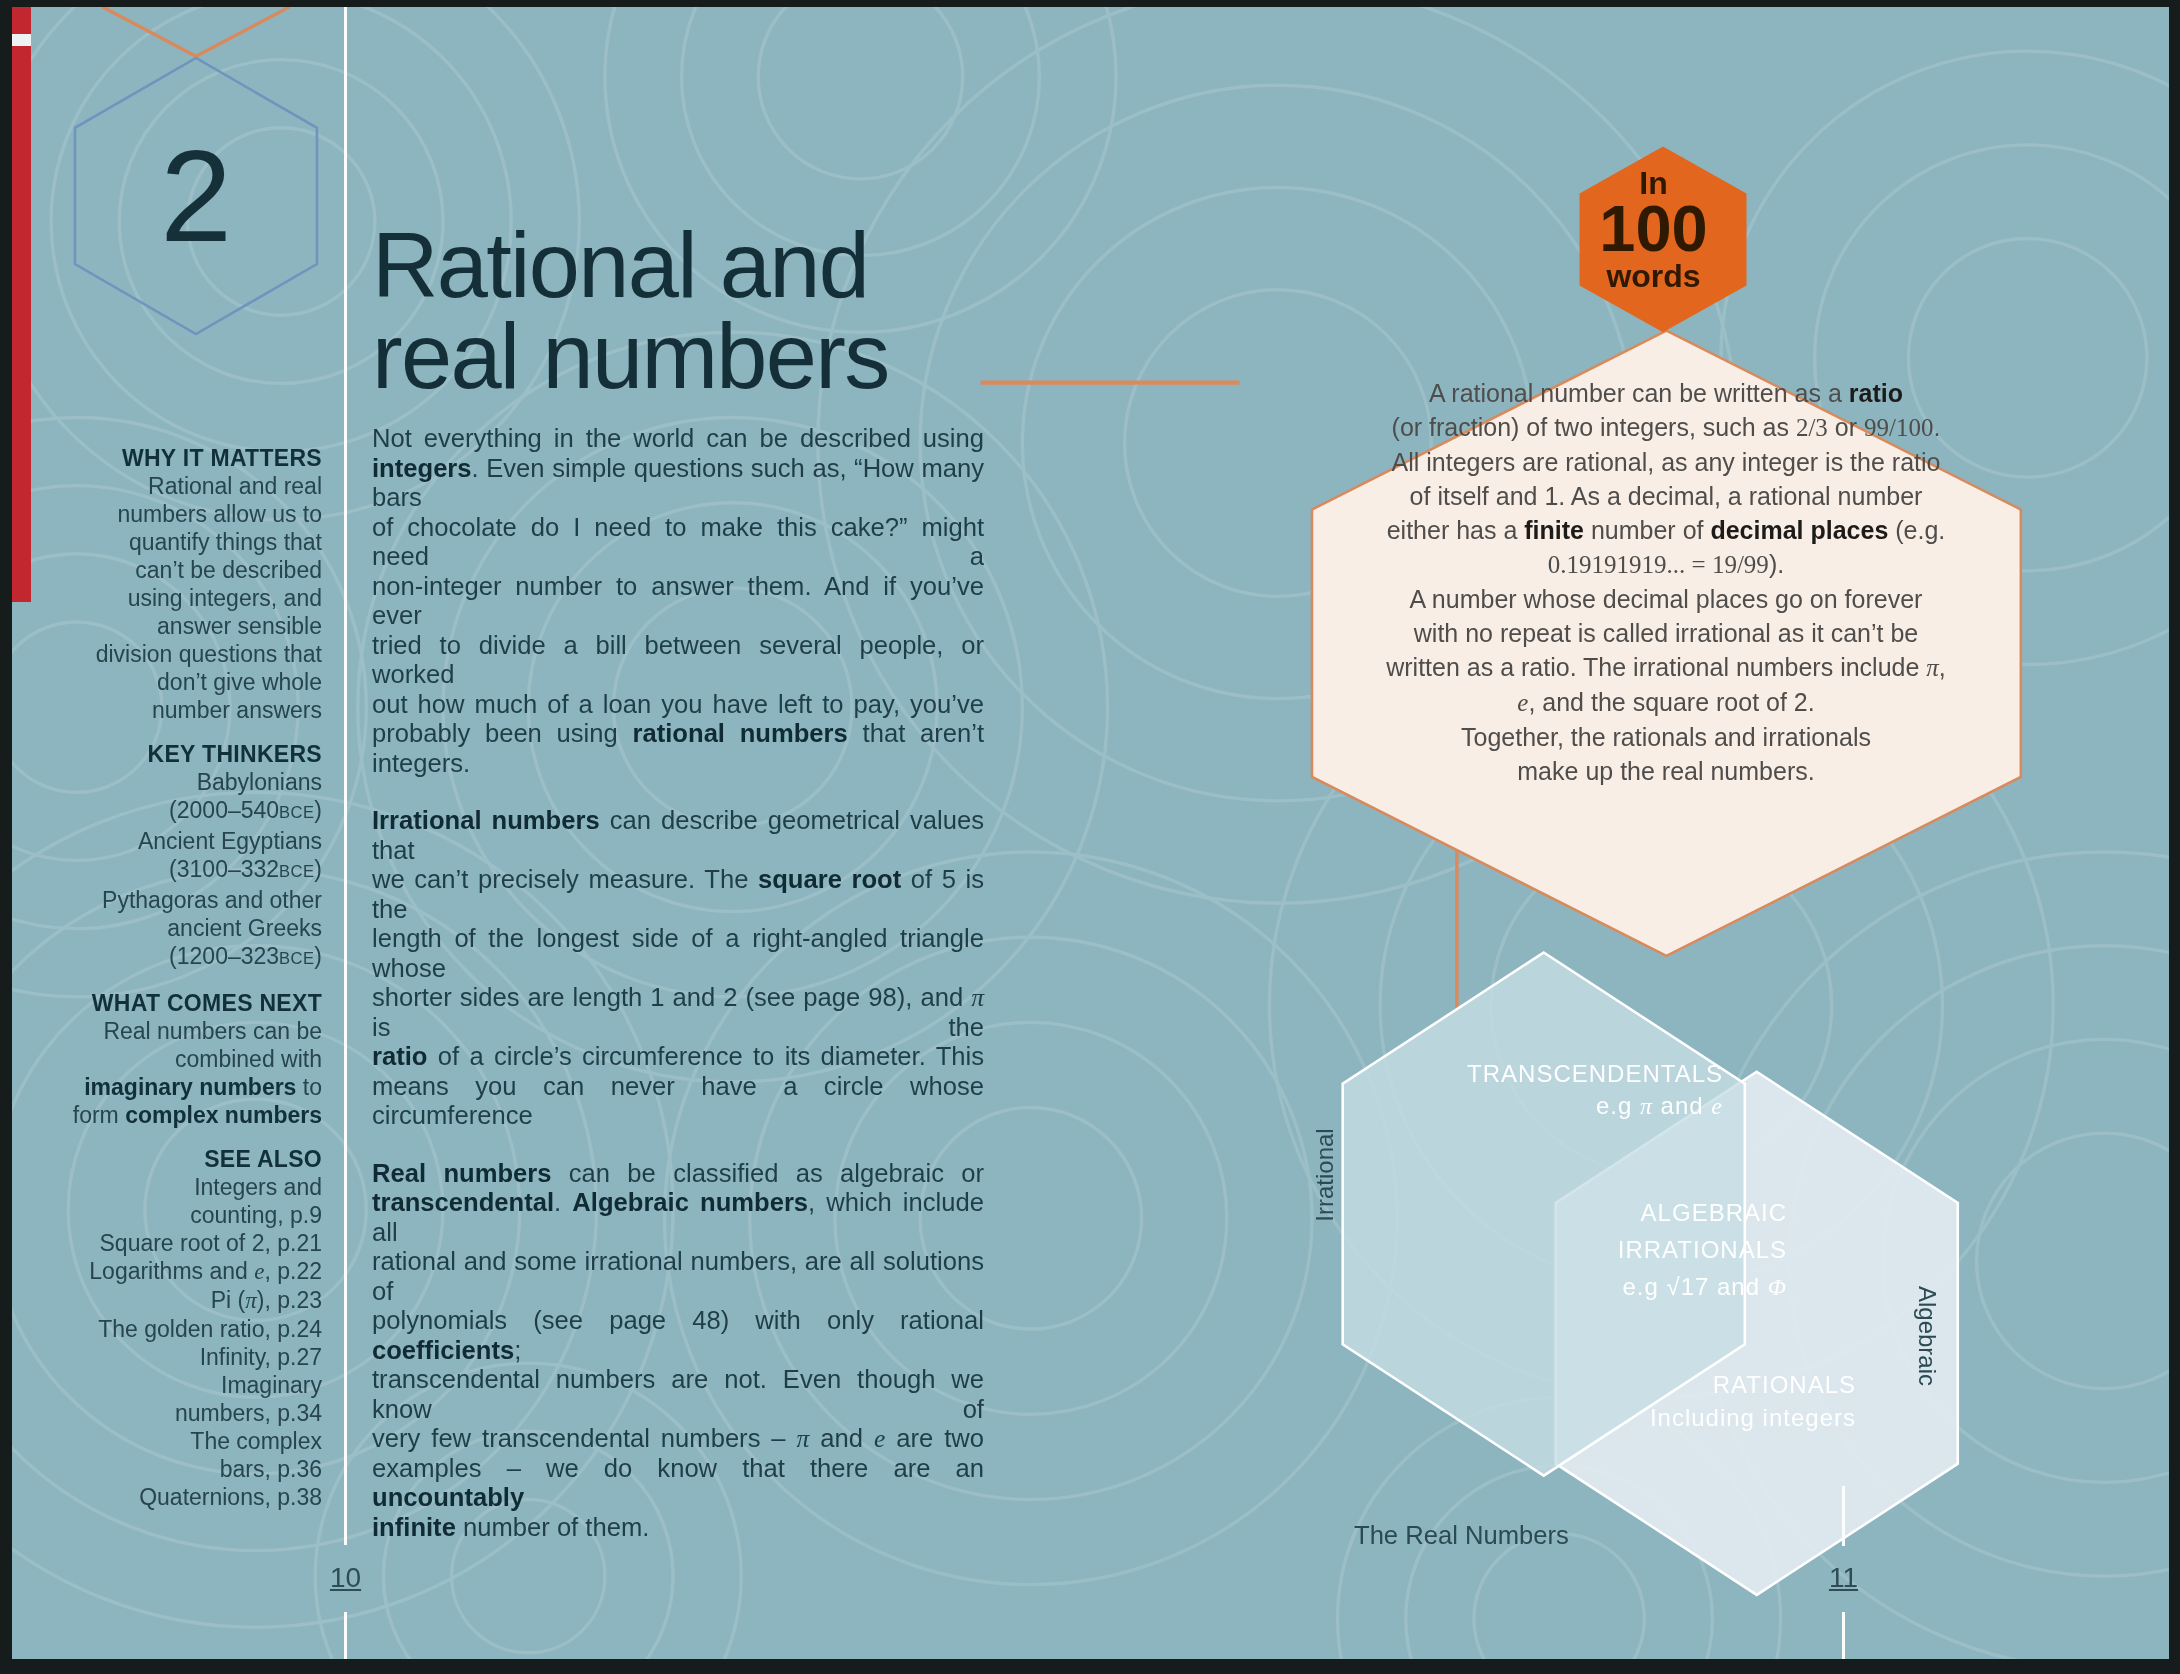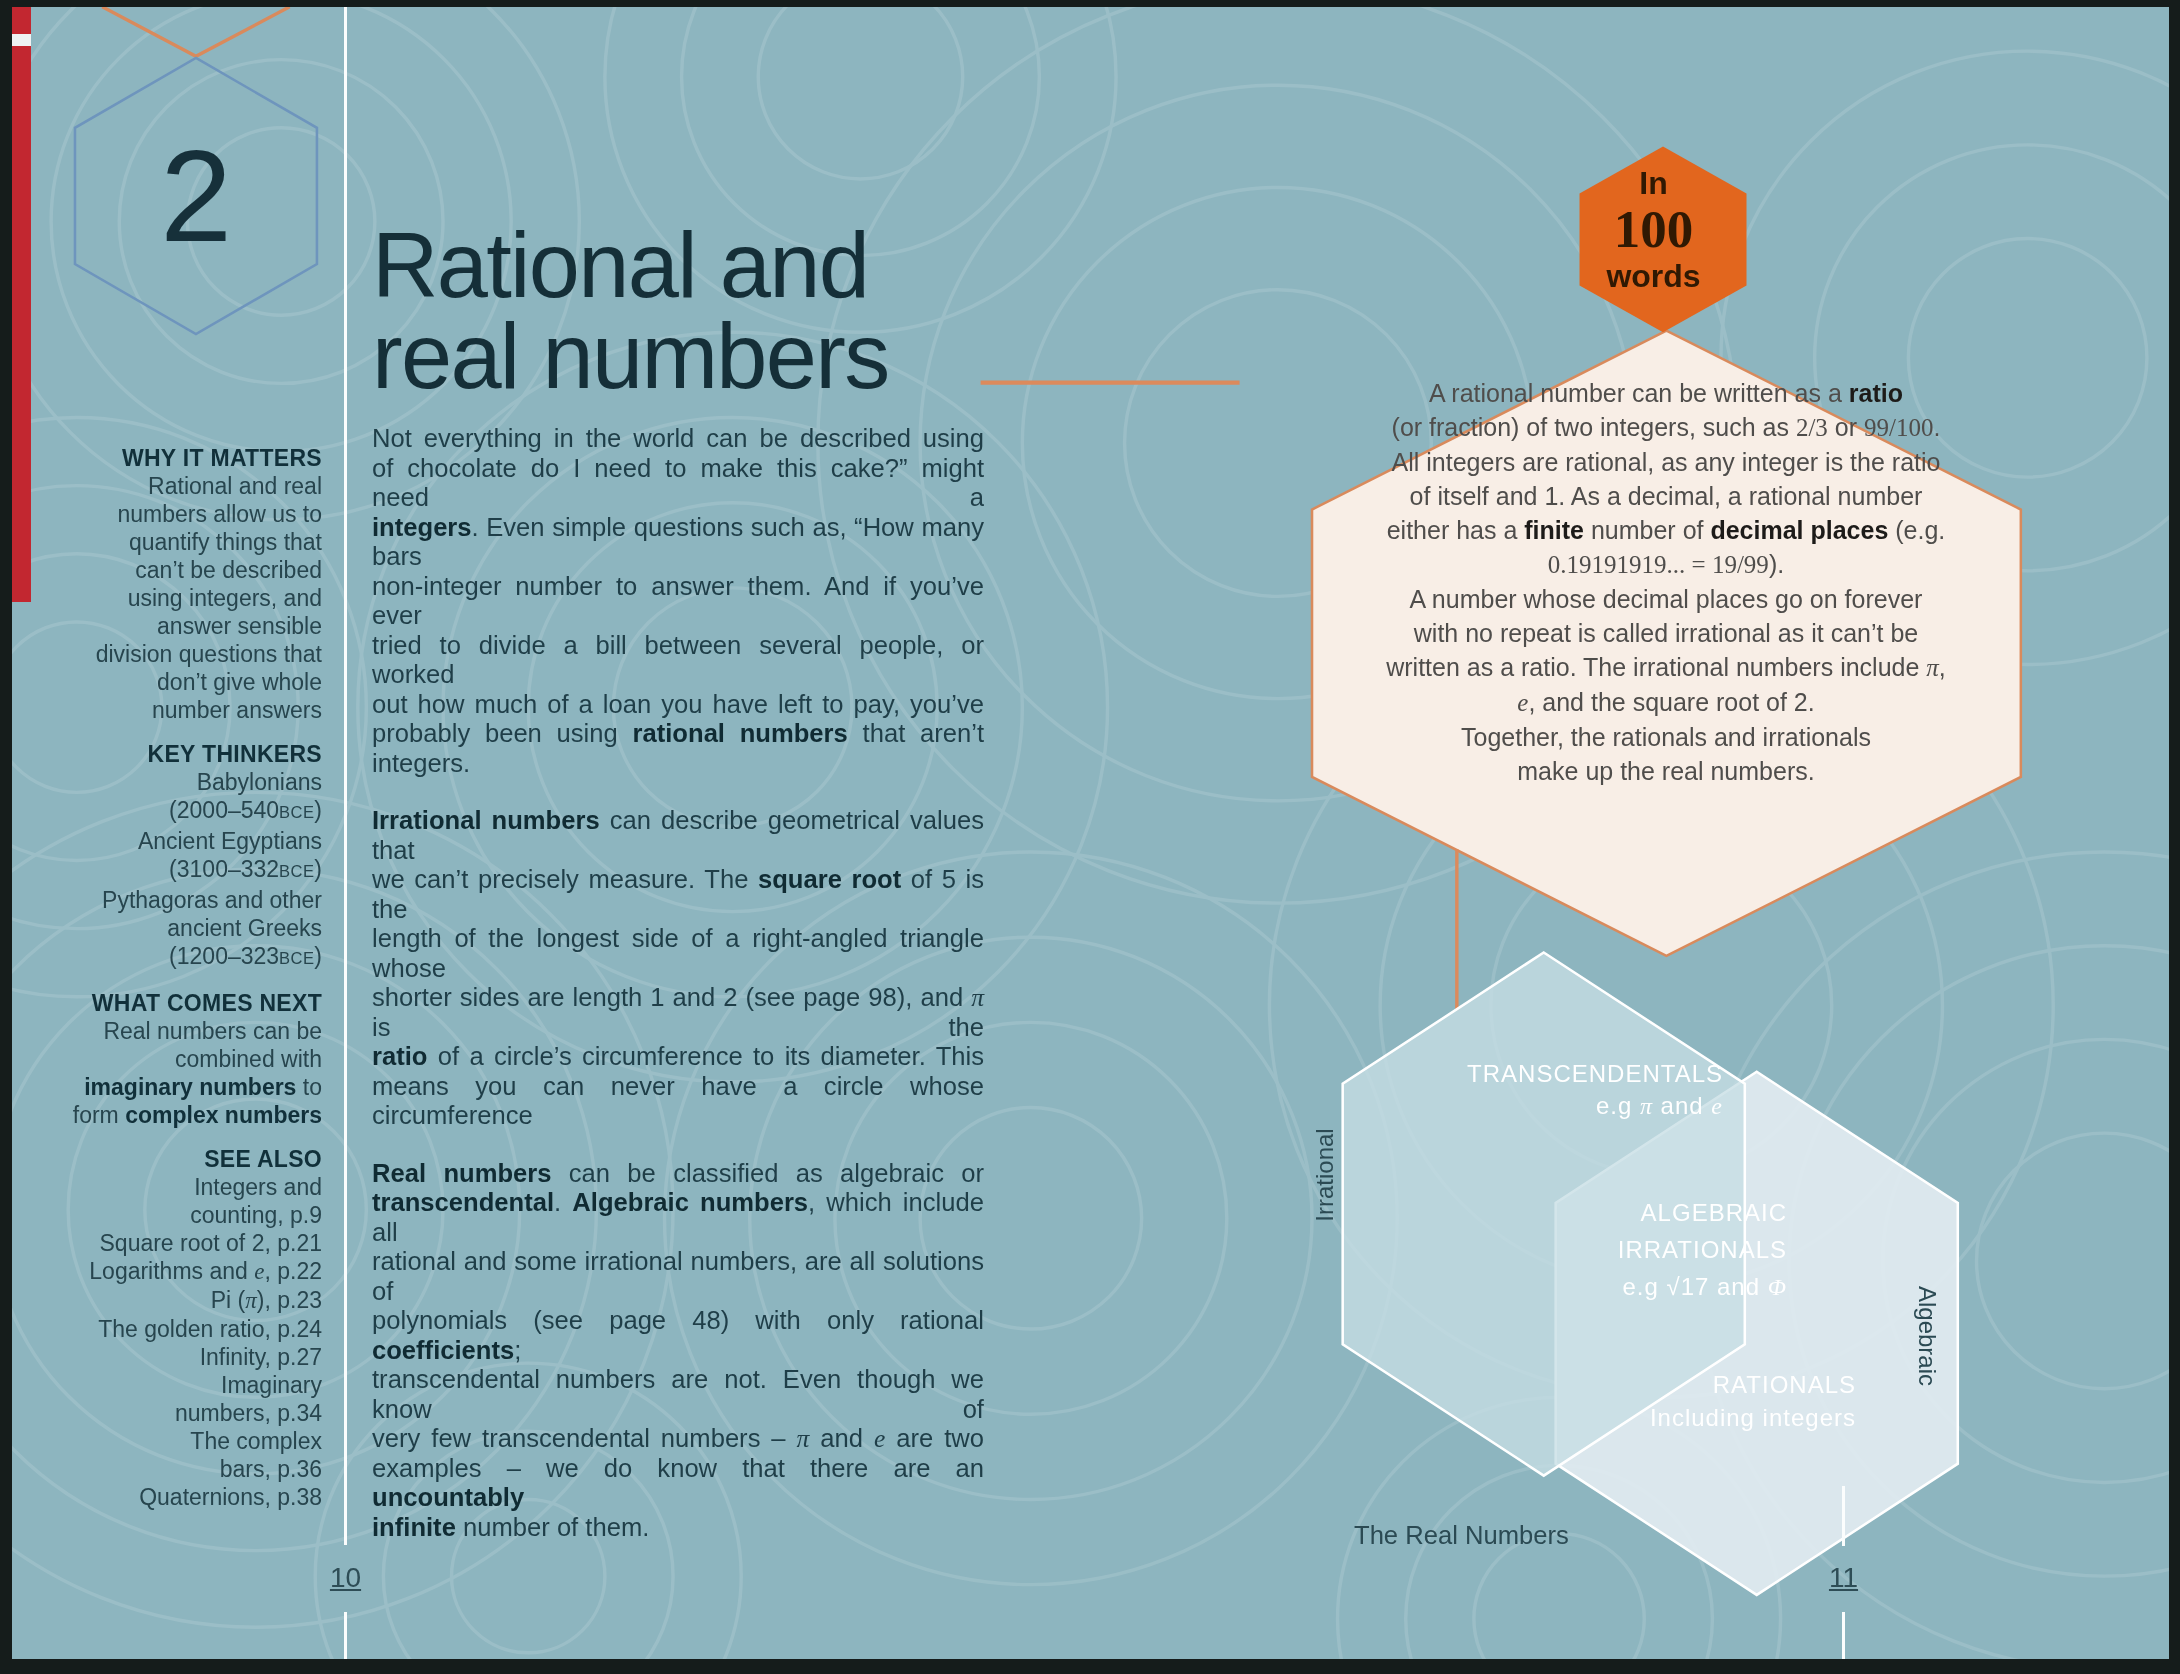--- a/index.html
+++ b/index.html
@@ -50,21 +50,21 @@
   .body-col b, .callout-text b { color:#102b33; }
 
   
   .callout-text { left:1291px; top:376px; width:750px; text-align:center; z-index:6;
     font-size:25px; color:#4f4d4b; }
   .callout-text .line { line-height:34px; }
   .callout-text b { color:#1d1b19; }
 
   .badge-text { left:1579px; top:165px; width:149px; text-align:center; color:#301903; z-index:7; }
   .badge-text .b1 { font-size:32px; line-height:36px; font-weight:700; }
-  .badge-text .b2 { font-size:53px; line-height:56px; font-weight:700;font-family:Liberation Serif, serif; }
+  .badge-text .b2 { font-size:65px; line-height:56px; font-weight:700; }
   .badge-text .b3 { font-size:32px; line-height:39px; font-weight:700; }
 
   
   .venn-block { text-align:right; color:#ffffff; z-index:6; }
   .venn-block .line { font-size:24px; letter-spacing:1px; }
   .venn-trans { left:1365px; top:1058px; width:358px; }
   .venn-trans .line { line-height:31.5px; }
   .venn-alg { left:1497px; top:1194px; width:290px; }
   .venn-alg .line { line-height:37px; }
   .venn-rat { left:1566px; top:1368px; width:290px; }
@@ -214,22 +214,22 @@
         <div class="line">The complex</div>
         <div class="line">bars, p.36</div>
         <div class="line">Quaternions, p.38</div>
       </div>
   </div>
 </div>
 
 <div class="abs body-col">
   <div class="para">
       <div class="line">Not everything in the world can be described using</div>
+      <div class="line"><b>integers</b>. Even simple questions such as, “How many bars</div>
       <div class="line">of chocolate do I need to make this cake?” might need a</div>
-      <div class="line"><b>integers</b>. Even simple questions such as, “How many bars</div>
       <div class="line">non-integer number to answer them. And if you’ve ever</div>
       <div class="line">tried to divide a bill between several people, or worked</div>
       <div class="line">out how much of a loan you have left to pay, you’ve</div>
       <div class="line">probably been using <b>rational numbers</b> that aren’t integers.</div>
     </div>
   <div class="para">
       <div class="line"><b>Irrational numbers</b> can describe geometrical values that</div>
       <div class="line">we can’t precisely measure. The <b>square root</b> of 5 is the</div>
       <div class="line">length of the longest side of a right-angled triangle whose</div>
       <div class="line">shorter sides are length 1 and 2 (see page 98), and <i class="mi">π</i> is the</div>

